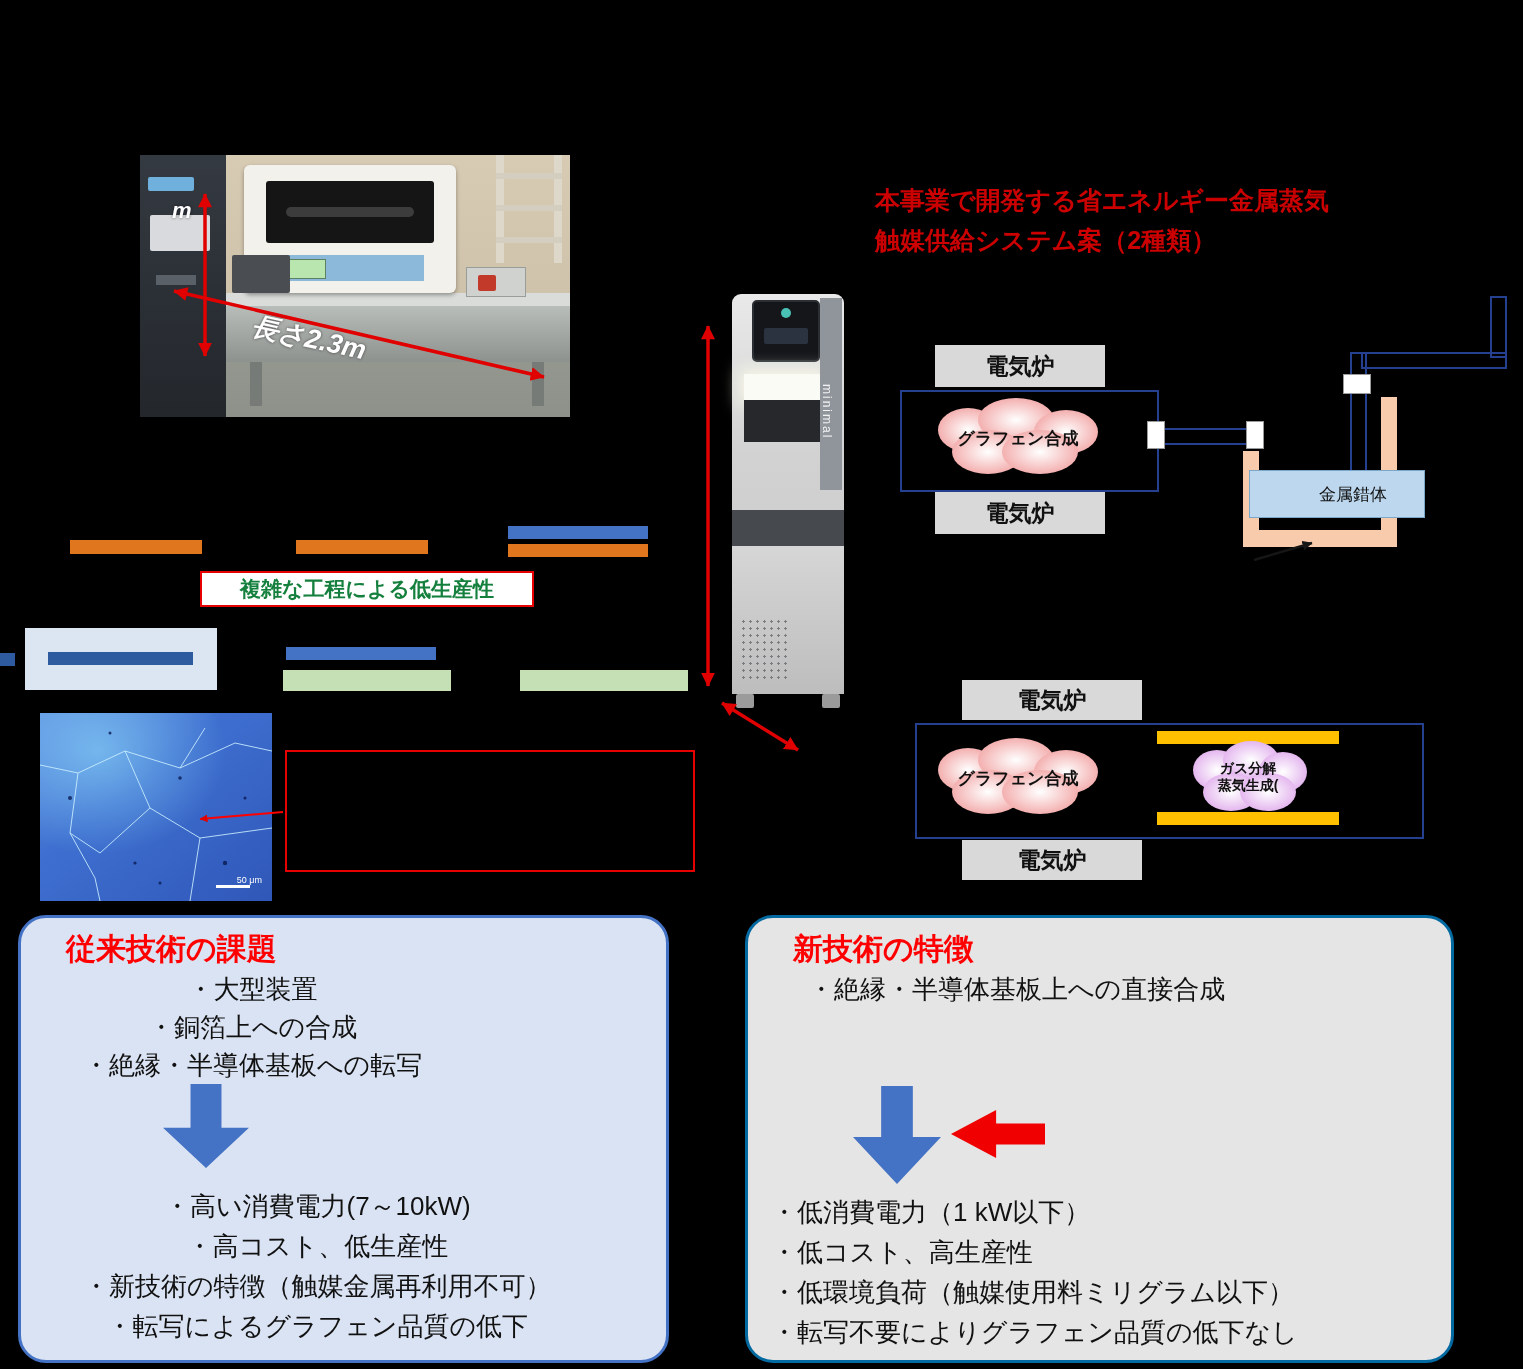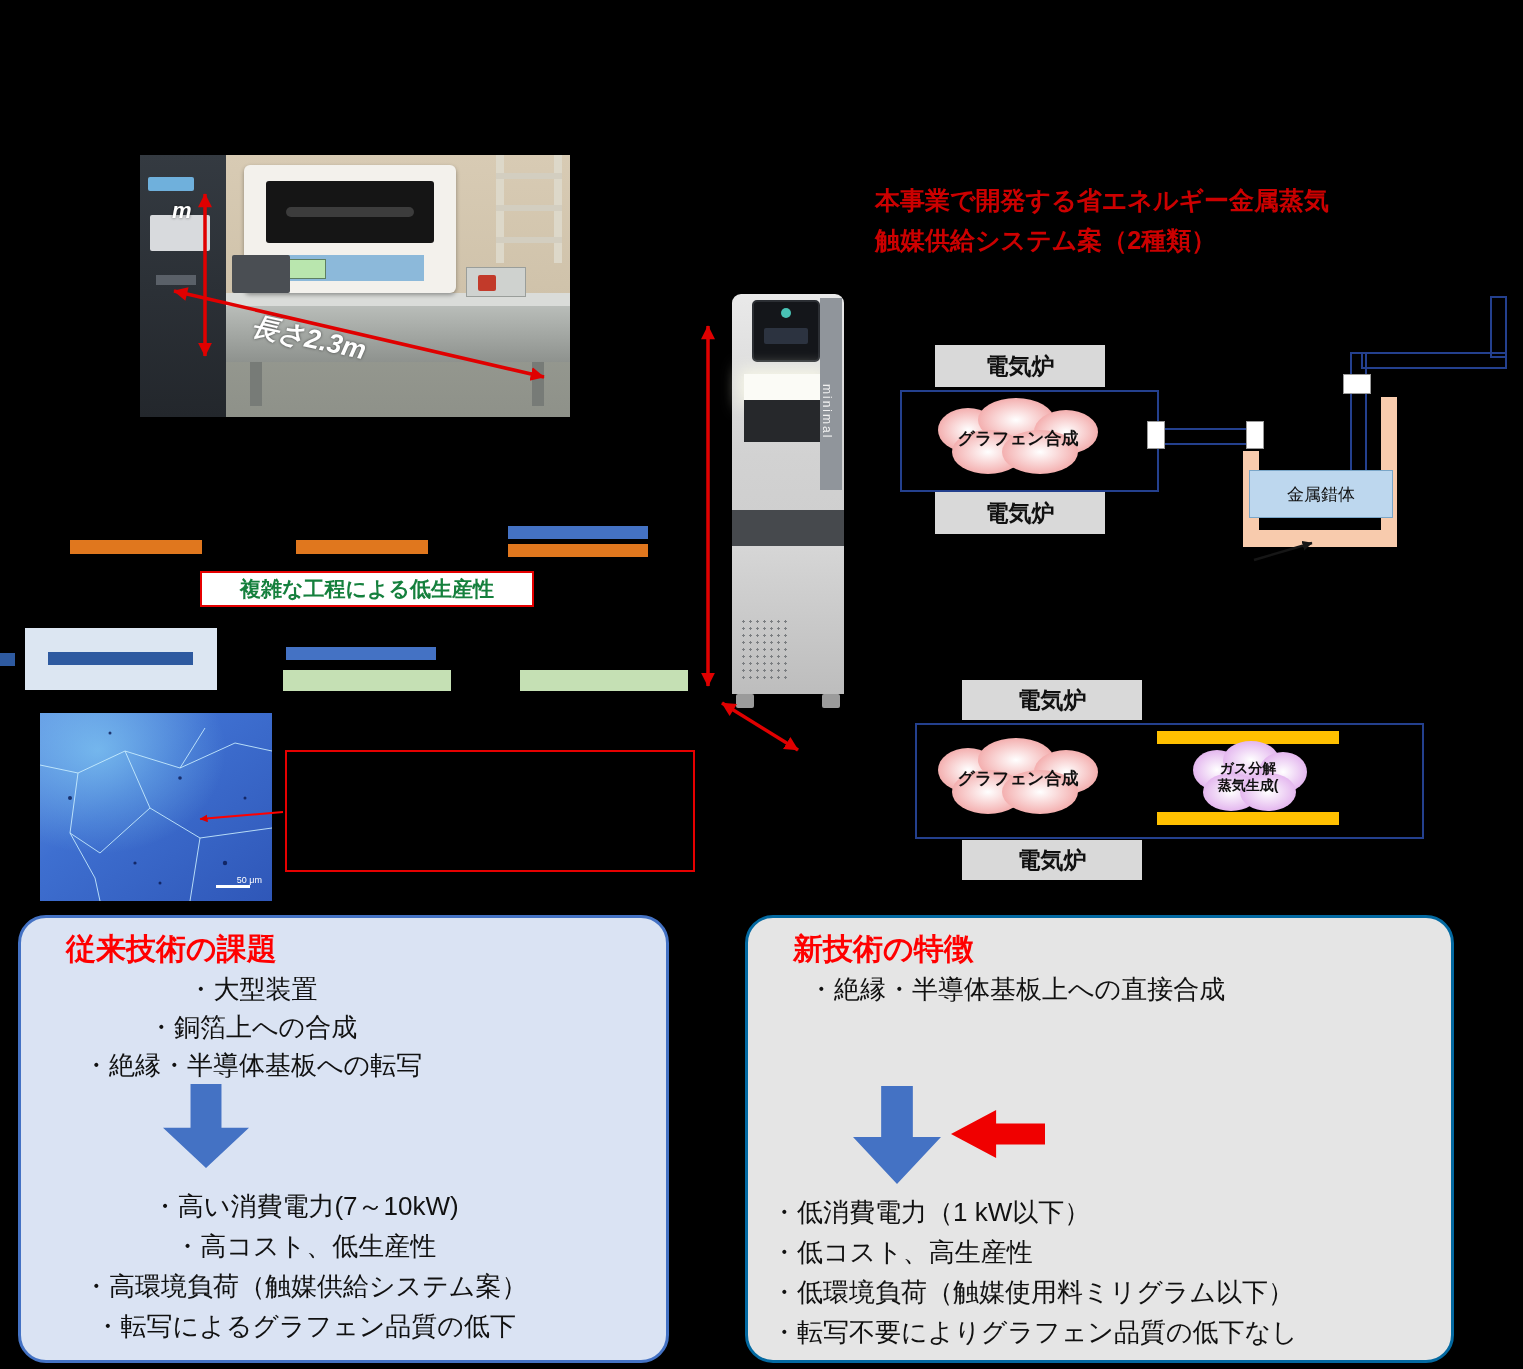--- a/index.html
+++ b/index.html
@@ -181,21 +181,21 @@
   <div class="abs connector" style="left:1246px;top:421px;width:16px;height:26px;"></div>
   <div class="abs pipe" style="left:1350px;top:352px;width:13px;height:120px;"></div>
   <div class="abs pipe" style="left:1361px;top:352px;width:142px;height:13px;"></div>
   <div class="abs pipe" style="left:1490px;top:296px;width:13px;height:58px;"></div>
   <div class="abs connector" style="left:1343px;top:374px;width:26px;height:18px;"></div>
 
   <div class="abs" style="left:1243px;top:395px;width:154px;height:152px;z-index:2;">
     <div class="abs beaker-wall" style="left:0;top:56px;width:16px;height:96px;"></div>
     <div class="abs beaker-wall" style="left:138px;top:2px;width:16px;height:150px;"></div>
     <div class="abs beaker-wall" style="left:0;top:135px;width:154px;height:17px;"></div>
-    <div class="abs complex-box" style="left:6px;top:75px;width:142px;height:46px;">
+    <div class="abs complex-box" style="left:6px;top:75px;width:142px;height:46px;padding-left:32px;">
       <span>金属錯体</span>
     </div>
   </div>
 
   <div class="abs gray-box" style="left:962px;top:680px;width:180px;height:40px;">
       <span>電気炉</span>
     </div>
   <div class="abs tube" style="left:915px;top:723px;width:505px;height:112px;"></div>
   <div class="abs yellow-bar" style="left:1157px;top:731px;width:182px;height:13px;"></div>
   <div class="abs yellow-bar" style="left:1157px;top:812px;width:182px;height:13px;"></div>
@@ -287,21 +287,21 @@
     <div class="panel-title">従来技術の課題</div>
     <div class="plist" style="left:62px;top:52px;">
       <div class="li">・大型装置</div>
       <div class="li">・銅箔上への合成</div>
       <div class="li">・絶縁・半導体基板への転写</div>
     </div>
     <div class="fat-down" style="left:142px;top:166px;width:86px;height:84px;"></div>
     <div class="plist wide" style="left:62px;top:268px;">
       <div class="li">・高い消費電力(7～10kW)</div>
       <div class="li">・高コスト、低生産性</div>
-      <div class="li">・高環境負荷（触媒供給システム案）</div>
+      <div class="li">・新技術の特徴（触媒金属再利用不可）</div>
       <div class="li">・転写によるグラフェン品質の低下</div>
     </div>
   </div>
 
   <div class="abs panel newtech">
     <div class="panel-title">新技術の特徴</div>
     <div class="plist" style="left:60px;top:52px;">
       <div class="li">・絶縁・半導体基板上への直接合成</div>
     </div>
     <div class="fat-down" style="left:105px;top:168px;width:88px;height:98px;"></div>

